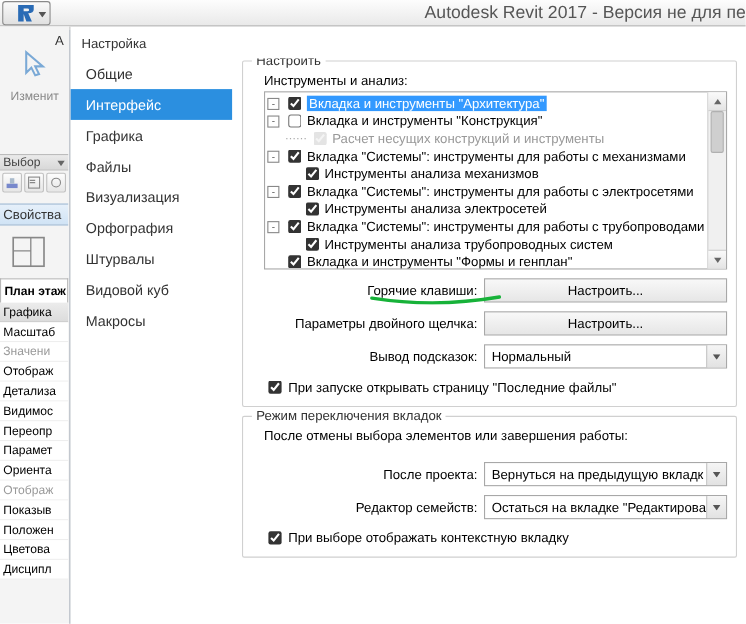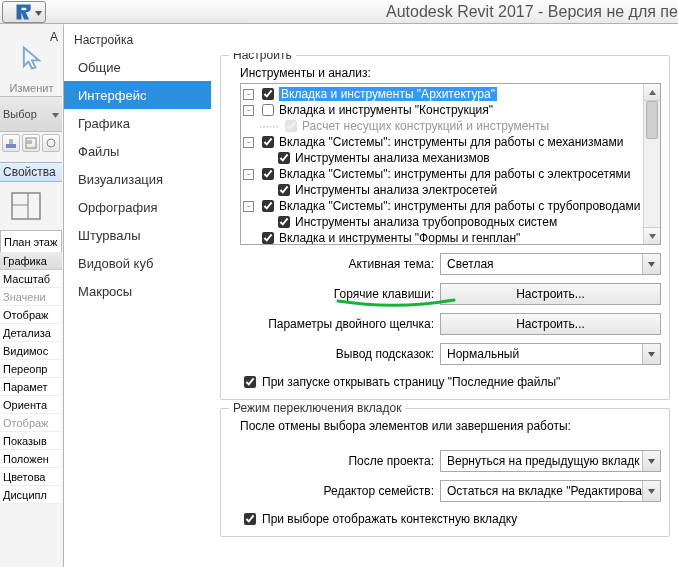--- a/index.html
+++ b/index.html
@@ -14,28 +14,28 @@
   .app-menu-btn svg.r-logo { width: 24px; height: 20px; }
   .app-menu-btn .chevron { position: absolute; right: 3px; top: 9px; }
   .chevron svg { width: 7px; height: 5px; display: block; }
 
   
   .left-strip { position: absolute; left: 0; top: 24px; bottom: 0; width: 64px; background: #f4f4f4; border-right: 1px solid #c9c9c9; }
   .ribbon-area { padding: 6px 2px 2px 2px; display: flex; flex-direction: column; align-items: center; }
   .big-icon-slot { width: 48px; height: 50px; display: flex; flex-direction: column; align-items: center; justify-content: space-between; }
   .cursor-icon { width: 28px; height: 28px; }
   .big-icon-label { font-size: 11px; color: #888; margin-top: 2px; }
-  .panel-header { width: 62px; height: 36px; background: linear-gradient(#eaeaea,#d8d8d8); border-top: 1px solid #bcbcbc; border-bottom: 1px solid #bcbcbc; display: flex; align-items: center; padding-left: 3px; font-size: 11px; color: #444; }
+  .panel-header { width: 62px; height: 15px; background: linear-gradient(#eaeaea,#d8d8d8); border-top: 1px solid #bcbcbc; border-bottom: 1px solid #bcbcbc; display: flex; align-items: center; padding-left: 3px; font-size: 11px; color: #444; margin-top: 44px; }
   .panel-header .chev { margin-left: auto; margin-right: 3px; }
   .mini-toolbar { display: flex; gap: 2px; padding: 2px; }
   .mini-btn { width: 18px; height: 18px; border: 1px solid #c0c0c0; background: linear-gradient(#fdfdfd,#e6e6e6); display: flex; align-items: center; justify-content: center; border-radius: 2px; }
   .mini-btn svg { width: 12px; height: 12px; }
   .props-header { background: linear-gradient(#e6f0fa,#d0e3f5); border-top: 1px solid #9cb8d4; border-bottom: 1px solid #9cb8d4; width: 62px; height: 20px; display: flex; align-items: center; padding-left: 3px; font-size: 12px; color: #333; }
   .props-icon-slot { width: 62px; height: 48px; display: flex; align-items: center; justify-content: flex-start; padding-left: 6px; }
-  .tab-strip { width: 62px; height: 22px; display: flex; }
+  .tab-strip { width: 62px; height: 22px; display: flex; font-weight: bold; }
   .tab-strip .tab { flex: 1; border: 1px solid #b8b8b8; border-bottom: none; background: #fff; font-size: 11px; display: flex; align-items: center; justify-content: flex-start; padding-left: 3px; overflow: hidden; white-space: nowrap; }
   .props-grid { width: 62px; }
   .pg-hdr { background: linear-gradient(#ececec,#dcdcdc); height: 18px; font-size: 11px; padding-left: 3px; display: flex; align-items: center; overflow: hidden; white-space: nowrap; border-bottom: 1px solid #c8c8c8; }
   .pg-row { height: 18px; font-size: 11px; padding-left: 3px; display: flex; align-items: center; overflow: hidden; white-space: nowrap; border-bottom: 1px solid #eee; background: #fff; }
   .pg-row.dim { color: #999; }
 
   
   .dialog { position: absolute; left: 63px; top: 27px; right: -2px; bottom: -2px; background: #fff; border-left: 1px solid #aeb6bf; z-index: 5; display: flex; flex-direction: column; }
   .dialog-title { height: 26px; padding: 6px 0 0 10px; font-size: 12px; color: #333; }
   .dialog-body { flex: 1; display: flex; overflow: hidden; }
@@ -257,31 +257,20 @@
                 </div>
               <div class="thumb"></div>
               <div class="btn bot">
                   <svg viewBox="0 0 7 5">
                     <path d="M0 0 L7 0 L3.5 5 Z" fill="#666"></path>
                   </svg>
                 </div>
             </div>
           </div>
 
-          <div class="form-row">
-            <div class="label">Активная тема:</div>
-            <div class="ctrl combo-wrap">
-              <select class="combo"><option>Светлая</option></select>
-              <div class="drop">
-                  <svg width="7" height="5" viewBox="0 0 7 5">
-                    <path d="M0 0 L7 0 L3.5 5 Z" fill="#555"></path>
-                  </svg>
-                </div>
-            </div>
-          </div>
 
           <div class="form-row" style="position:relative">
             <svg class="green-underline" style="left:96px; top:14px" viewBox="0 0 120 10">
               <path d="M2 4 Q60 13 118 3" stroke="#17b239" stroke-width="3" fill="none" stroke-linecap="round"></path>
             </svg>
             <div class="label">Горячие клавиши:</div>
             <div class="ctrl"><button class="wide">Настроить...</button></div>
           </div>
 
           <div class="form-row">

